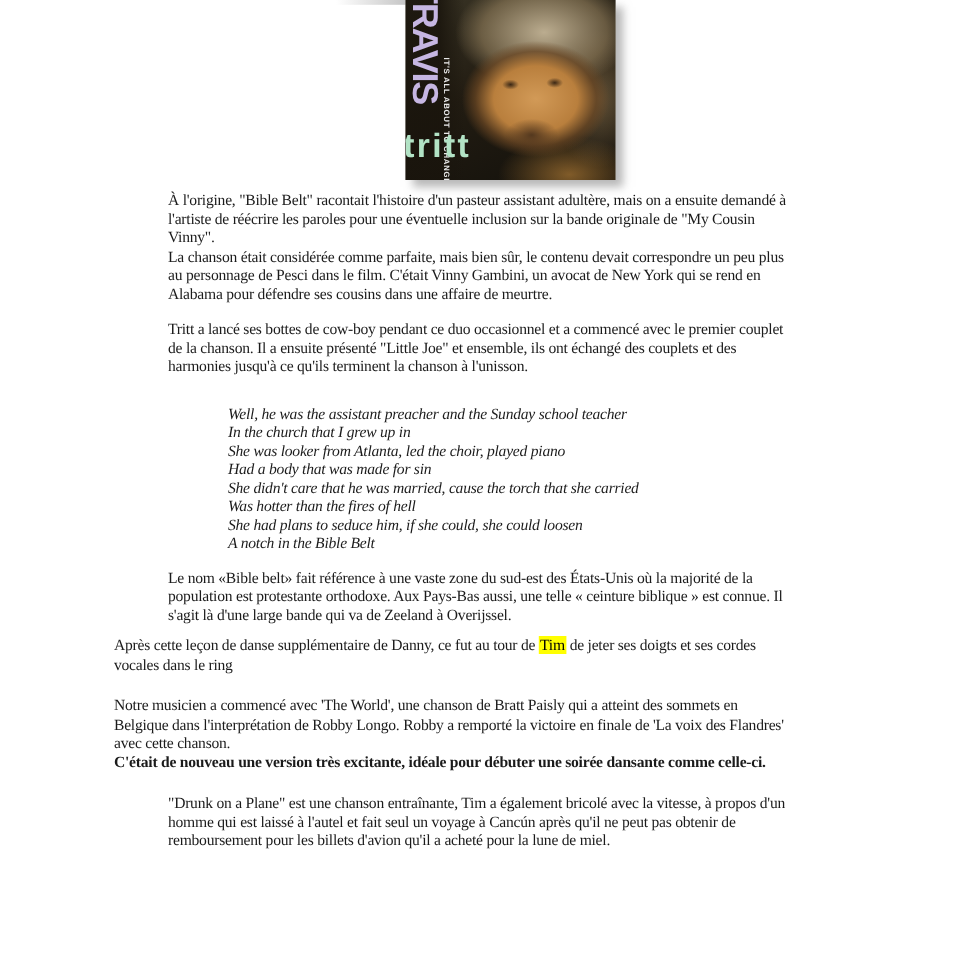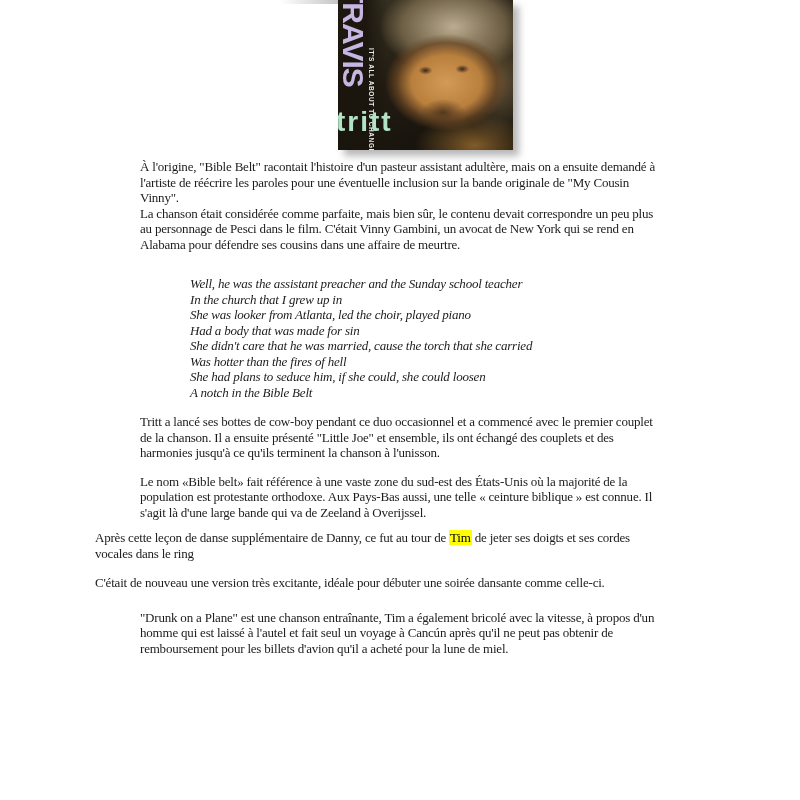--- a/index.html
+++ b/index.html
@@ -67,35 +67,38 @@
     <div class="album-title" style="color: rgb(178, 227, 197);">tritt</div>
   </div>
 
   <div class="content">
     <p class="para indent" style="margin-top:0;">À l'origine, "Bible Belt" racontait l'histoire d'un pasteur assistant adultère, mais on a ensuite demandé à
 l'artiste de réécrire les paroles pour une éventuelle inclusion sur la bande originale de "My Cousin
 Vinny".
 La chanson était considérée comme parfaite, mais bien sûr, le contenu devait correspondre un peu plus
 au personnage de Pesci dans le film. C'était Vinny Gambini, un avocat de New York qui se rend en
 Alabama pour défendre ses cousins dans une affaire de meurtre.</p>
+    <p class="para indent" style="margin-top:14px;">Tritt a lancé ses bottes de cow-boy pendant ce duo occasionnel et a commencé avec le premier couplet
+de la chanson. Il a ensuite présenté "Little Joe" et ensemble, ils ont échangé des couplets et des
+harmonies jusqu'à ce qu'ils terminent la chanson à l'unisson.</p>
     <p class="para lyrics" style="margin-top:24px;">Well, he was the assistant preacher and the Sunday school teacher
 In the church that I grew up in
 She was looker from Atlanta, led the choir, played piano
 Had a body that was made for sin
 She didn't care that he was married, cause the torch that she carried
 Was hotter than the fires of hell
 She had plans to seduce him, if she could, she could loosen
 A notch in the Bible Belt</p>
-    <p class="para indent" style="margin-top:14px;">Tritt a lancé ses bottes de cow-boy pendant ce duo occasionnel et a commencé avec le premier couplet
-de la chanson. Il a ensuite présenté "Little Joe" et ensemble, ils ont échangé des couplets et des
-harmonies jusqu'à ce qu'ils terminent la chanson à l'unisson.</p>
     <p class="para indent" style="margin-top:13px;">Le nom «Bible belt» fait référence à une vaste zone du sud-est des États-Unis où la majorité de la
 population est protestante orthodoxe. Aux Pays-Bas aussi, une telle « ceinture biblique » est connue. Il
 s'agit là d'une large bande qui va de Zeeland à Overijssel.</p>
     <p class="para base" style="margin-top:10px;"><span>Après cette leçon de danse supplémentaire de Danny, ce fut au tour de </span><mark style="background: rgb(255, 255, 0);">Tim</mark><span> de jeter ses doigts et ses cordes
 vocales dans le ring</span></p>
-    <p class="para base" style="margin-top:14px;">C'était de nouveau une version très excitante, idéale pour débuter une soirée dansante comme celle-ci.</p>
+    <p class="para base" style="margin-top:19px;">Notre musicien a commencé avec 'The World', une chanson de Bratt Paisly qui a atteint des sommets en
+Belgique dans l'interprétation de Robby Longo. Robby a remporté la victoire en finale de 'La voix des Flandres'
+avec cette chanson.</p>
+    <p class="para base" style="font-weight:bold;">C'était de nouveau une version très excitante, idéale pour débuter une soirée dansante comme celle-ci.</p>
     <p class="para indent" style="margin-top:19px;">"Drunk on a Plane" est une chanson entraînante, Tim a également bricolé avec la vitesse, à propos d'un
 homme qui est laissé à l'autel et fait seul un voyage à Cancún après qu'il ne peut pas obtenir de
 remboursement pour les billets d'avion qu'il a acheté pour la lune de miel.</p>
   </div>
 
 </div>
 
 </body></html>

